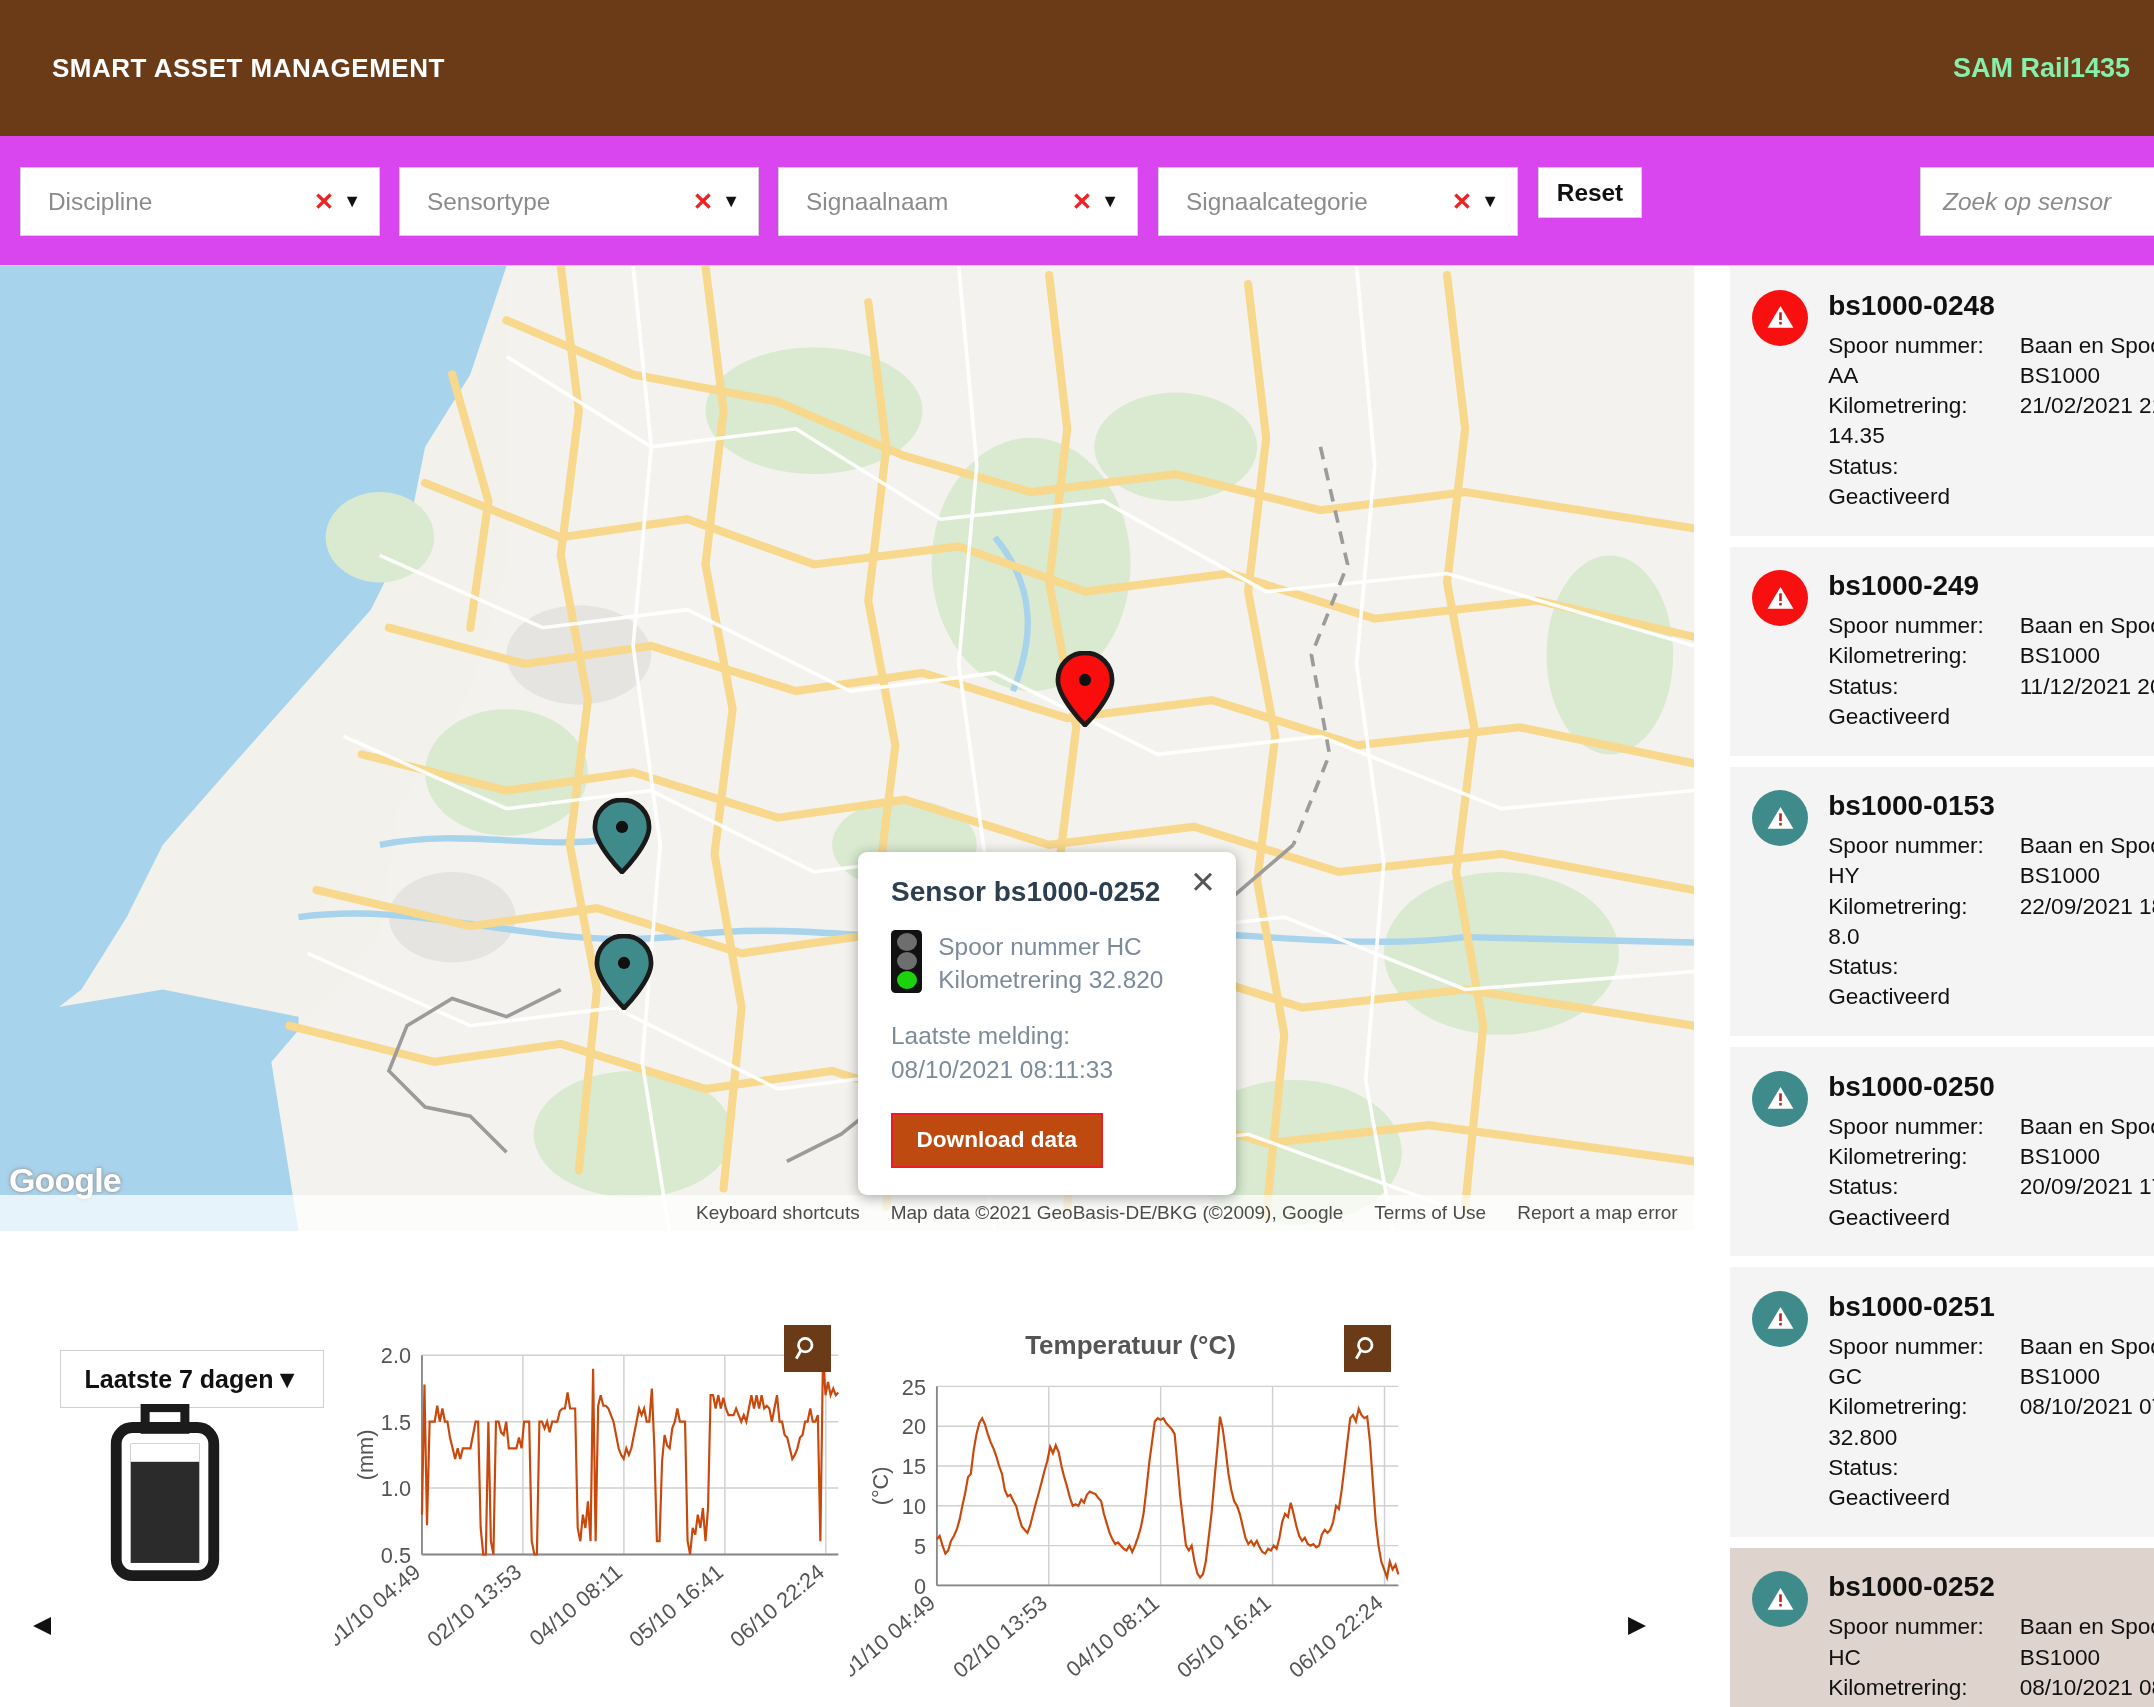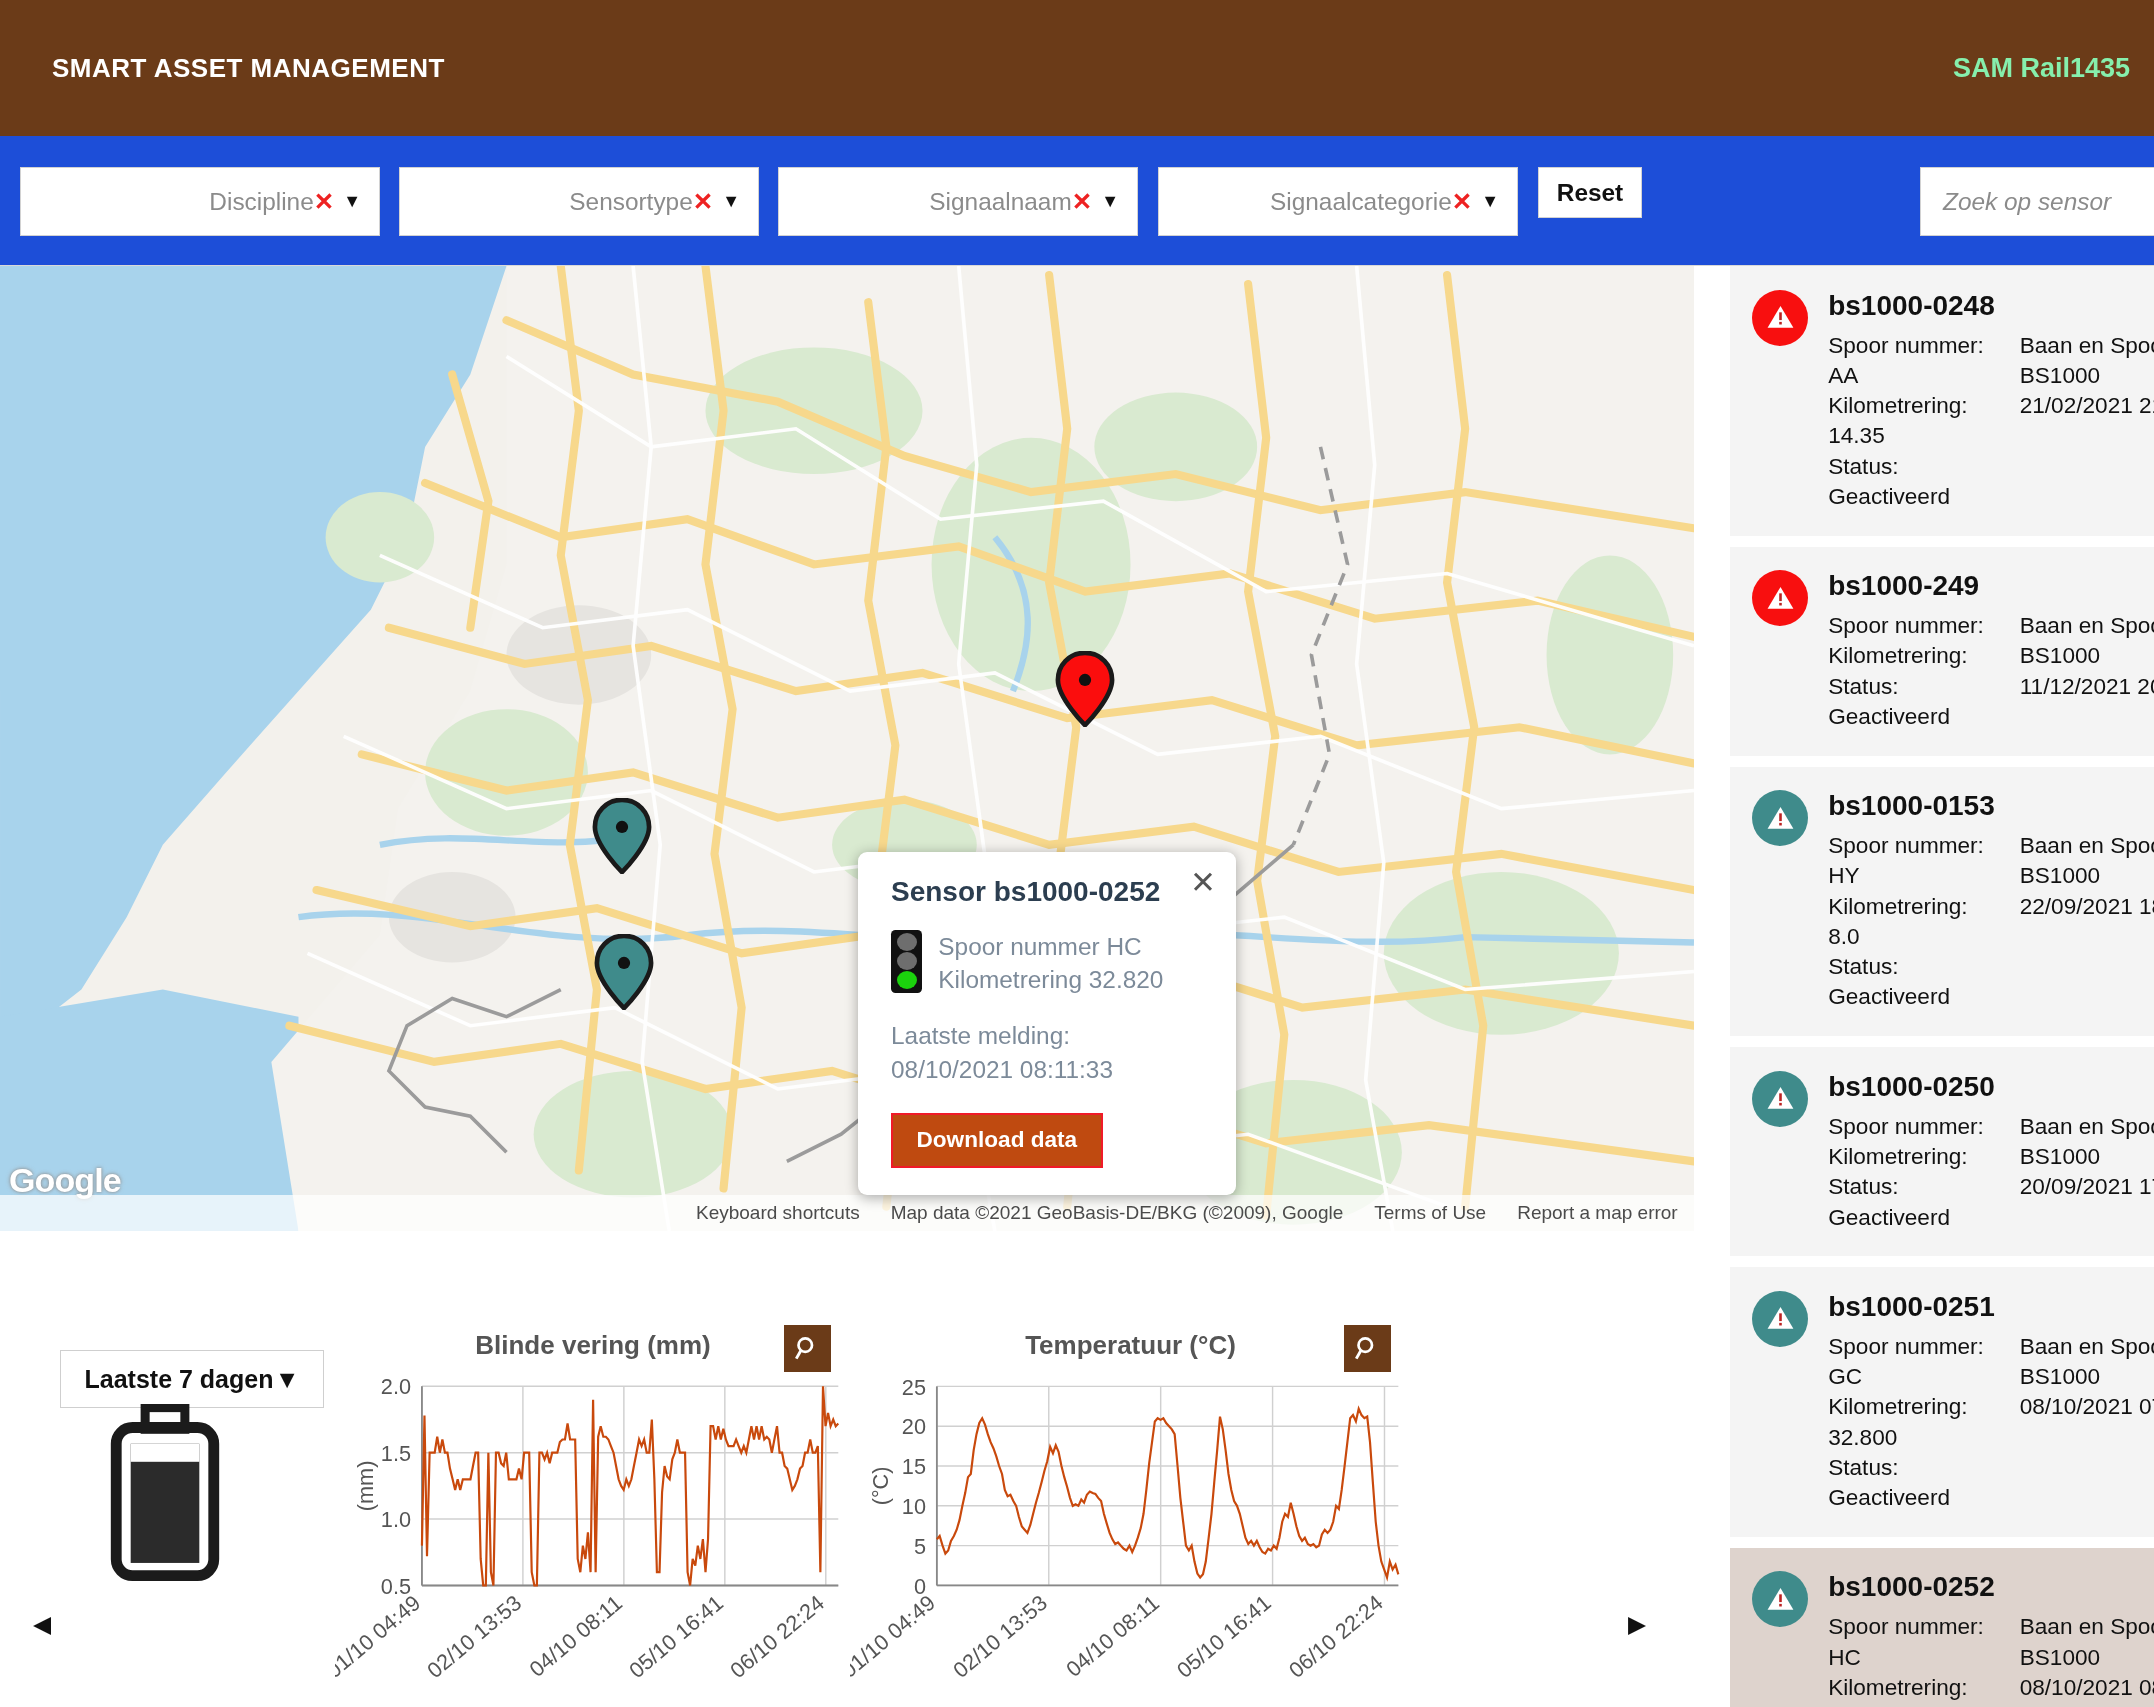--- a/index.html
+++ b/index.html
@@ -7,22 +7,22 @@
     font-family:"Liberation Sans", sans-serif; }
 
   
   #topbar { height:136px; background:#6b3b18; position:relative; }
   #topbar .brand { position:absolute; left:52px; top:50%; transform:translateY(-50%);
     color:#fff; font-weight:bold; font-size:26px; letter-spacing:0.5px; }
   #topbar .account { position:absolute; right:25px; top:50%; transform:translateY(-50%);
     color:#86efac; font-weight:bold; font-size:27px; }
 
   
-  #filterbar { height:130px; background:#1d4ed8; position:relative;
-    border-bottom:0.9px solid #d8d8d8;text-align:right; }
+  #filterbar { height:130px; background:#d946ef; position:relative;
+    border-bottom:0.9px solid #d8d8d8; }
   .filter { position:absolute; top:31px; height:69px; border:0.9px solid #d2d2d2;
     background:#fff; display:flex; align-items:center; }
   .filter .lbl { color:#8b8b8b; font-size:24.4px; padding-left:27px; flex:1; white-space:nowrap;}
   .filter .clear { color:#ee2222; font-weight:bold; font-size:24.4px; padding-right:9px; }
   .filter .caret { font-size:18px; color:#111; padding-right:18px; }
   #f1{ left:20px; width:360px; }
   #f2{ left:399px; width:360px; }
   #f3{ left:778px; width:360px; }
   #f4{ left:1158px; width:360px; }
   #resetbtn { position:absolute; left:1538px; top:31px; width:104px; height:51px;
@@ -440,21 +440,20 @@
     <rect x="4" y="13" width="54" height="82" rx="9" fill="none" stroke="#1b1b1b" stroke-width="6"></rect>
     <rect x="12" y="22" width="38" height="66" fill="#2b2b2b"></rect>
     <rect x="12" y="22" width="38" height="10" fill="#fff"></rect>
   </svg>
 </div>
 
 <div id="arrowleft">◀</div>
 <div id="arrowright">▶</div>
 
 <div class="chartwrap" id="chart1">
-  <div class="ctitle">Blinde vering (mm)</div>
   <div class="zoombtn" style="left:449px; top:-5.4px;">
     <svg width="27" height="27" viewBox="0 0 24 24">
         <circle cx="10" cy="9" r="6" fill="none" stroke="#fff" stroke-width="2.4"></circle>
         <line x1="6" y1="14" x2="2" y2="21" stroke="#fff" stroke-width="2.6"></line>
       </svg>
   </div>
   <svg id="svg1" width="516" height="353" viewBox="0 0 570 390">
       <line x1="96" y1="248" x2="556" y2="248" stroke="#d0d0d0" stroke-width="1.6"></line>
       <text x="84" y="257" text-anchor="end" class="axtick">0.5</text>
       <line x1="96" y1="174.66666666666669" x2="556" y2="174.66666666666669" stroke="#d0d0d0" stroke-width="1.6"></line>

